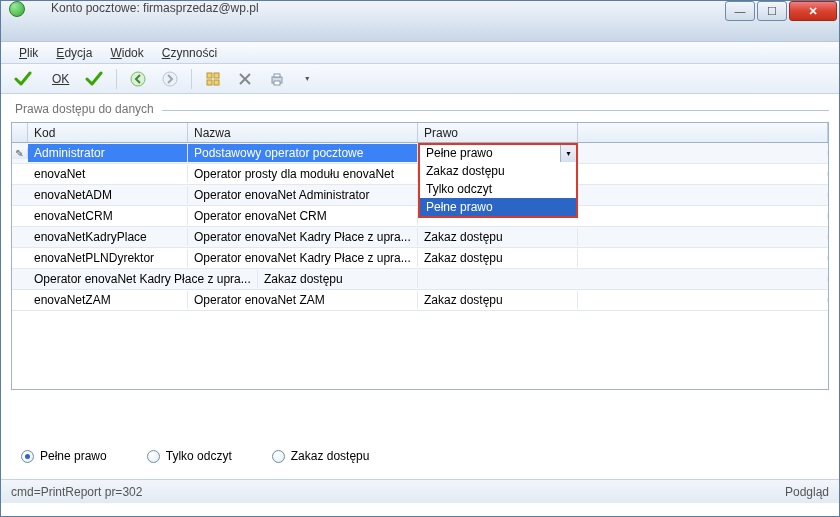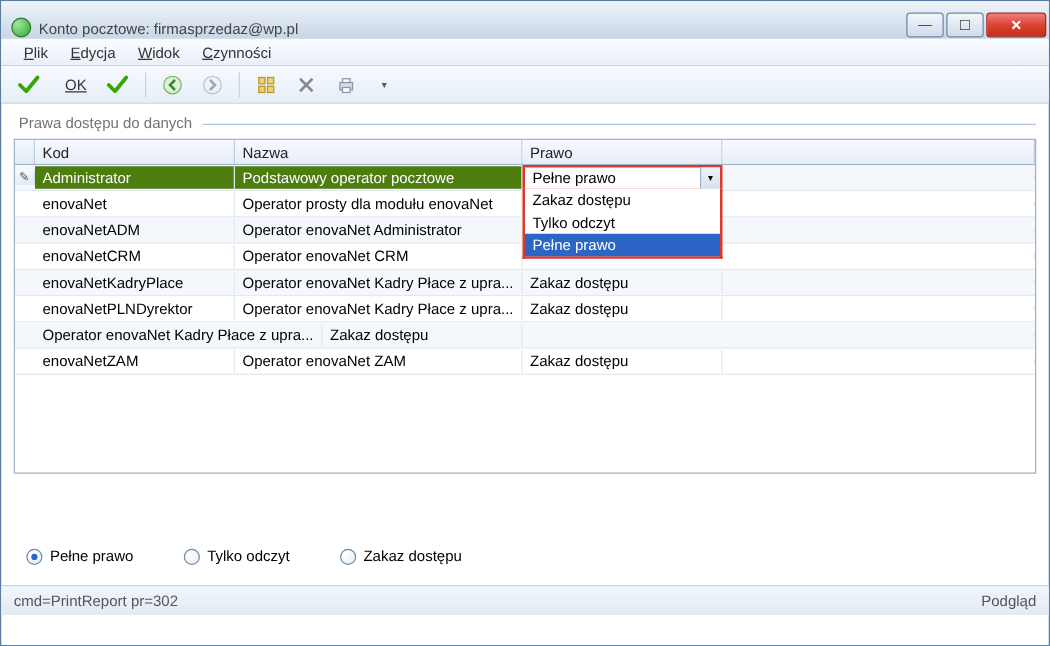--- a/index.html
+++ b/index.html
@@ -1,18 +1,18 @@
 <!DOCTYPE html>
 <html><head>
 <meta charset="utf-8">
 <style>
   * { box-sizing: border-box; font-family: "Segoe UI", Tahoma, sans-serif; font-size: 12px; }
   body { margin: 0; padding: 0; background: #fff; }
   .window { width: 840px; height: 517px; border: 1px solid #5a7ca0; background: #fff; position: relative; }
-  .titlebar { height: 30px; background: linear-gradient(to bottom, #f0f4f9 0%, #dce6f2 50%, #c8d6e6 100%); display: flex; align-items: flex-end; padding: 0 2px 0 8px; border-bottom: 1px solid #b8c8da; }
+  .titlebar { height: 41px; background: linear-gradient(to bottom, #f0f4f9 0%, #dce6f2 50%, #c8d6e6 100%); display: flex; align-items: flex-start; padding: 0 2px 0 8px; border-bottom: 1px solid #b8c8da; gap: 20px; }
   .titlebar-icon { width: 16px; height: 16px; margin-right: 6px; border-radius: 50%; background: radial-gradient(circle at 30% 30%, #9be89b, #2faa2f); border: 1px solid #2c7a2c; }
   .titlebar-text { flex: 1; color: #444; font-size: 12px; }
   .win-controls { display: flex; gap: 2px; }
   .win-btn { width: 30px; height: 20px; border: 1px solid #6f8ba8; border-radius: 3px; background: linear-gradient(to bottom,#f2f6fb,#cfdcea); display:flex; align-items:center; justify-content:center; font-size:11px; color:#444; cursor:pointer;}
   .win-btn.close { width: 48px; background: linear-gradient(to bottom,#f07e7e,#d94330 50%,#c62e1a); color:#fff; font-weight:bold; border-color:#9a2b1d;}
   .menubar { height: 22px; background: linear-gradient(to bottom,#fafcff,#e8eff8); border-bottom: 1px solid #c6d3e3; display:flex; align-items:center; padding: 0 10px; gap: 2px; }
   .menu-item { padding: 15px 8px; color:#333; cursor:pointer; }
   .menu-item u { text-decoration: underline; }
   .toolbar { height: 30px; background: linear-gradient(to bottom,#f7faff,#e6eef7); border-bottom: 1px solid #c6d3e3; display:flex; align-items:center; padding: 0 8px; gap: 6px; }
   .tb-btn { display:flex; align-items:center; gap:20px; padding:2px 4px; cursor:pointer; border:1px solid transparent; border-radius:3px; }
@@ -31,21 +31,21 @@
   .th { border-right:1px solid #c0cedd; padding:3px 6px; color:#222; background: linear-gradient(to bottom,#f7faff,#e6eef7);}
   .col-handle { width:16px; border-right:1px solid #c0cedd; background: linear-gradient(to bottom,#f5f9ff,#e2eaf5);}
   .col-kod { width:160px; }
   .col-nazwa { width:230px; }
   .col-prawo { width:160px; }
   .col-fill { flex:1; }
   .trow { display:flex; height:21px; border-bottom:1px solid #e2e8f0; align-items:center; }
   .trow:nth-child(even) { background:#f4f7fb; }
   .trow:nth-child(odd) { background:#fff; }
   .cell { border-right:1px solid #e2e8f0; padding:2px 6px; white-space:nowrap; overflow:hidden; text-overflow:ellipsis; }
-  .row0 .cell.kod, .row0 .cell.nazwa { background:#4d7c0f; color:#fff; }
+  .row0 .cell.kod, .row0 .cell.nazwa { background:#3b82f6; color:#fff; }
   .row-handle { width:16px; border-right:1px solid #d3dde8; background: linear-gradient(to bottom,#f5f9ff,#e2eaf5); display:flex; align-items:center; justify-content:center;}
   .edit-pencil { font-size:10px; color:#555;}
   .dropdown-cell { position:relative; display:flex; align-items:center; background:#fff; border:2px solid #d93a2b; height:21px; }
   .dropdown-cell .val { flex:1; padding:0 6px; }
   .dd-btn { width:16px; height:100%; background:linear-gradient(to bottom,#eef3fa,#d6e0ed); border-left:1px solid #9fb3c9; display:flex; align-items:center; justify-content:center; cursor:pointer;}
   .dd-list { position:absolute; top:100%; left:-2px; right:-2px; border:2px solid #d93a2b; border-top:none; background:#fff; z-index:10;}
   .dd-opt { padding:2px 6px; height:18px; display:flex; align-items:center; cursor:pointer;}
   .dd-opt.sel { background:#2b66c6; color:#fff; }
   .radiobar { height:46px; display:flex; align-items:center; padding: 0 20px; gap: 40px; border-top:0; }
   .radio-opt { display:flex; align-items:center; gap:6px; cursor:pointer;}

